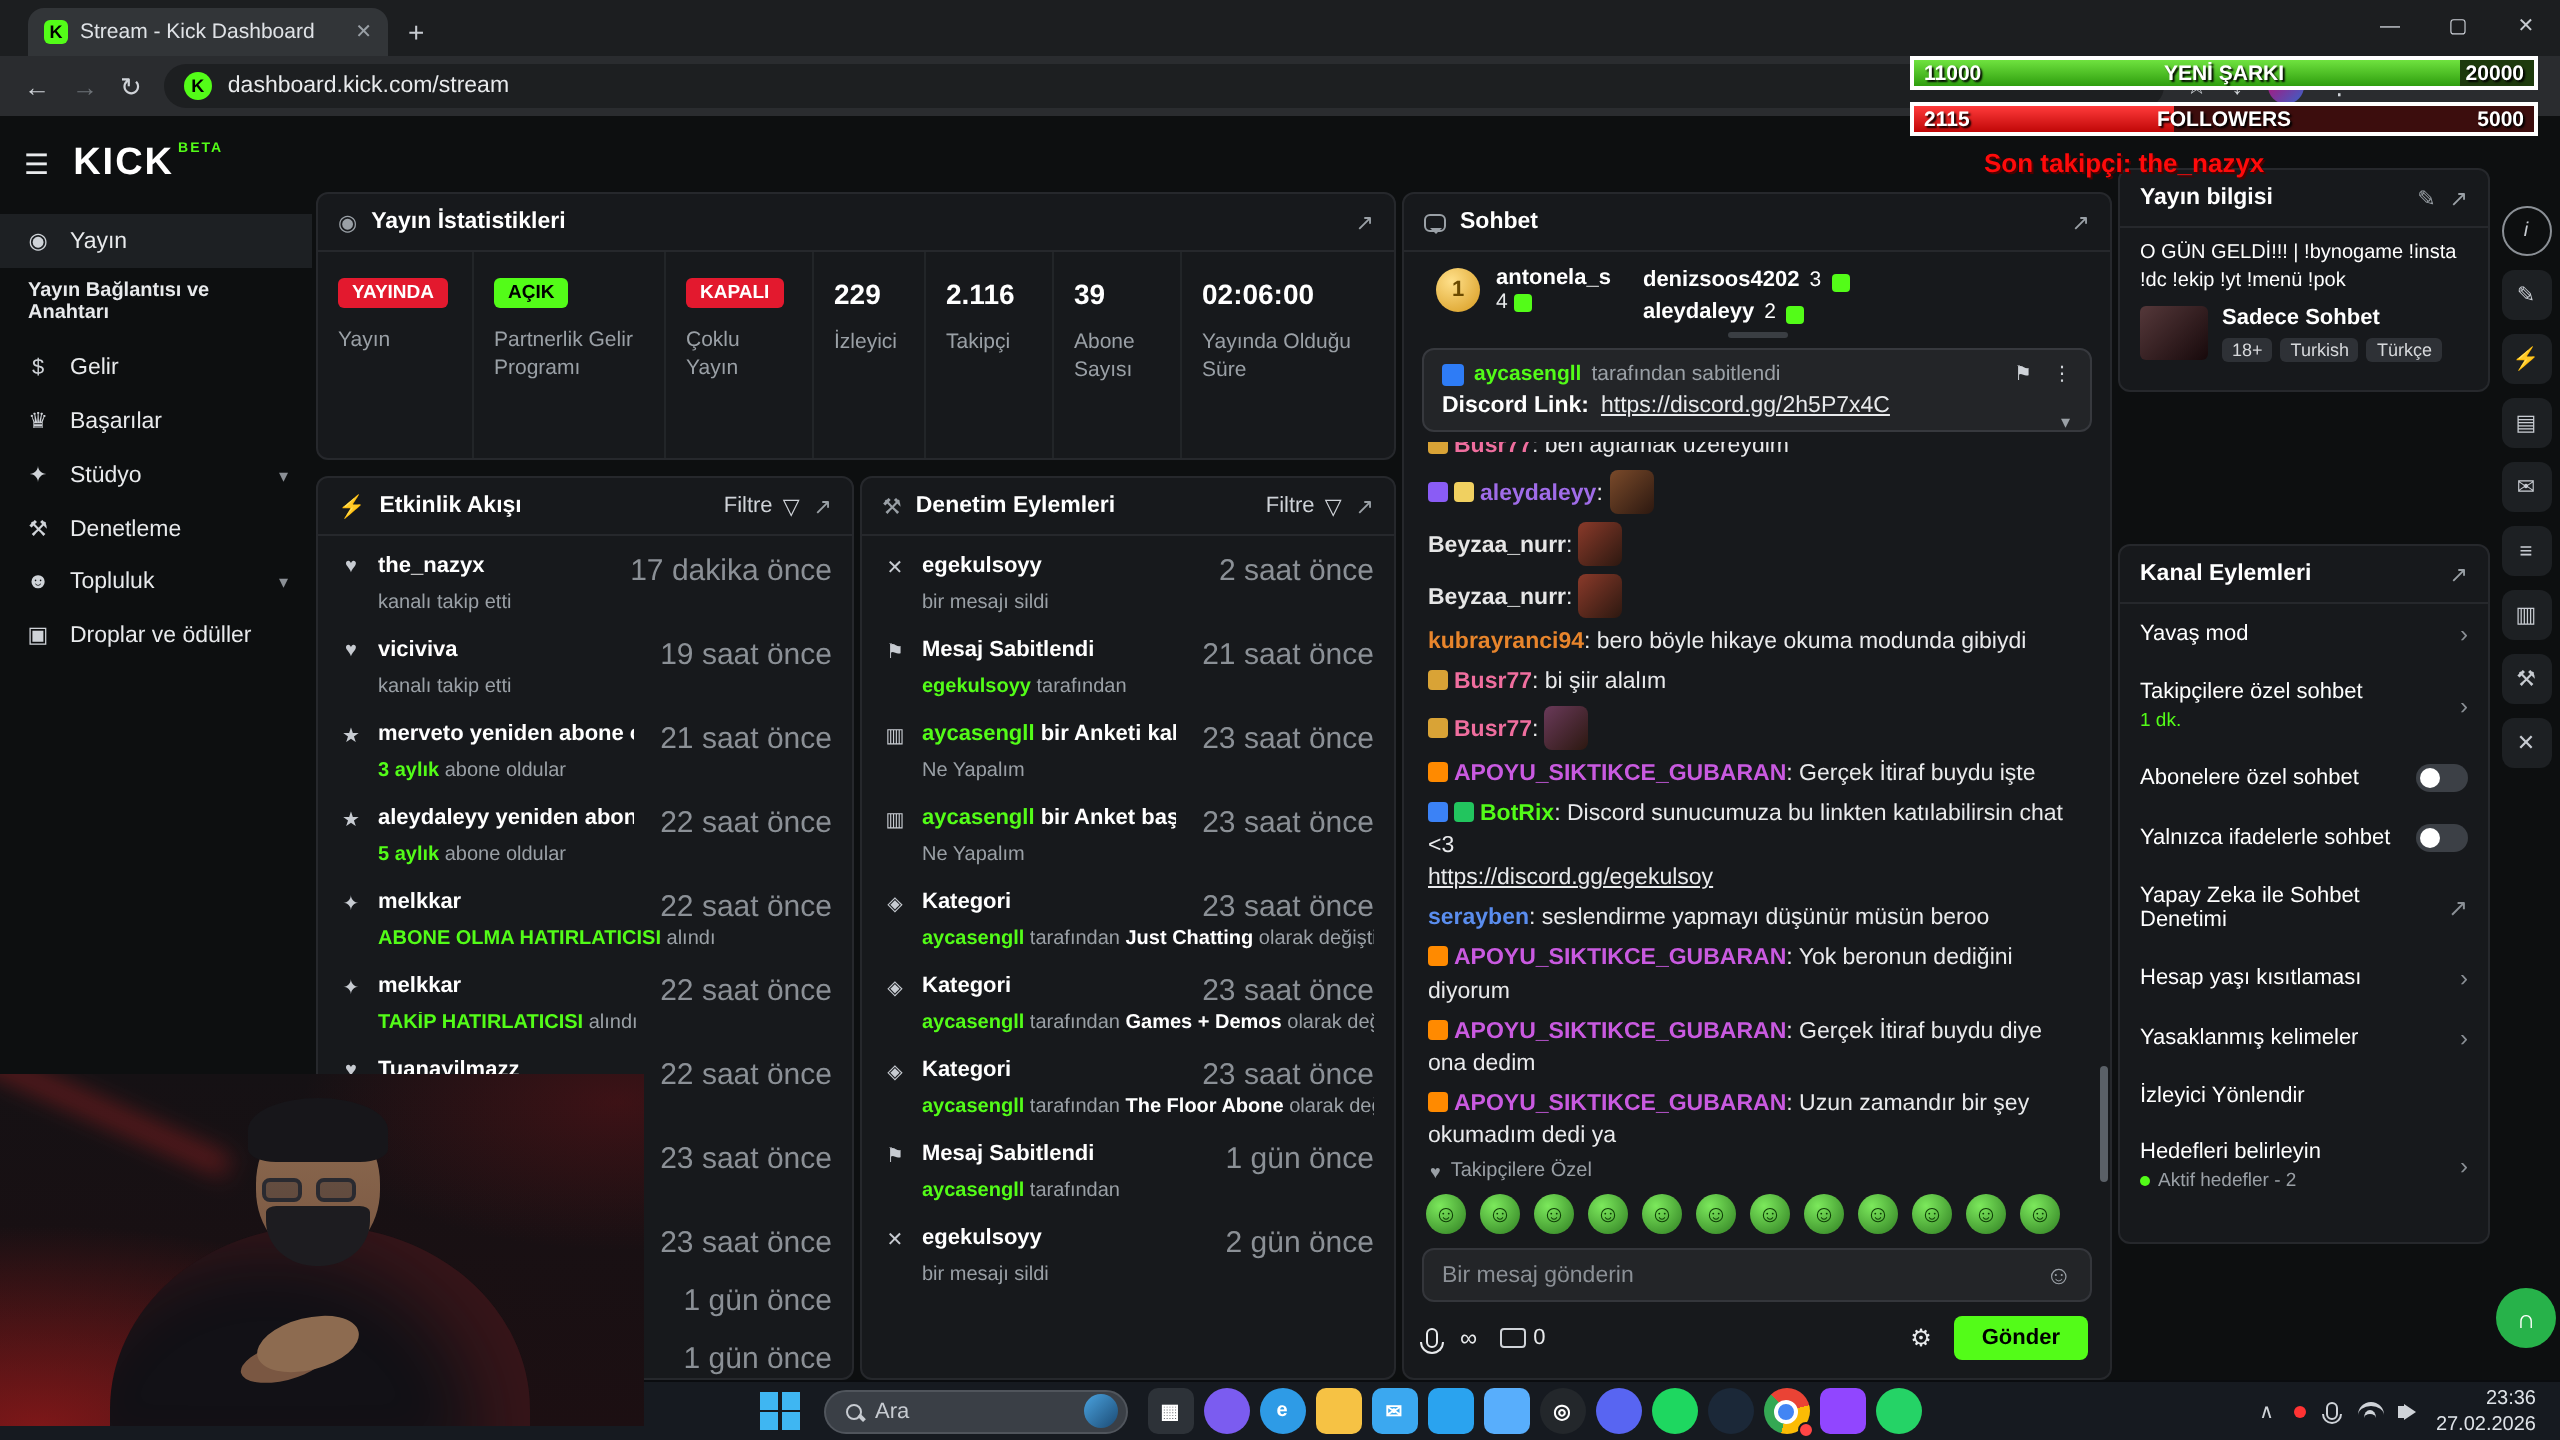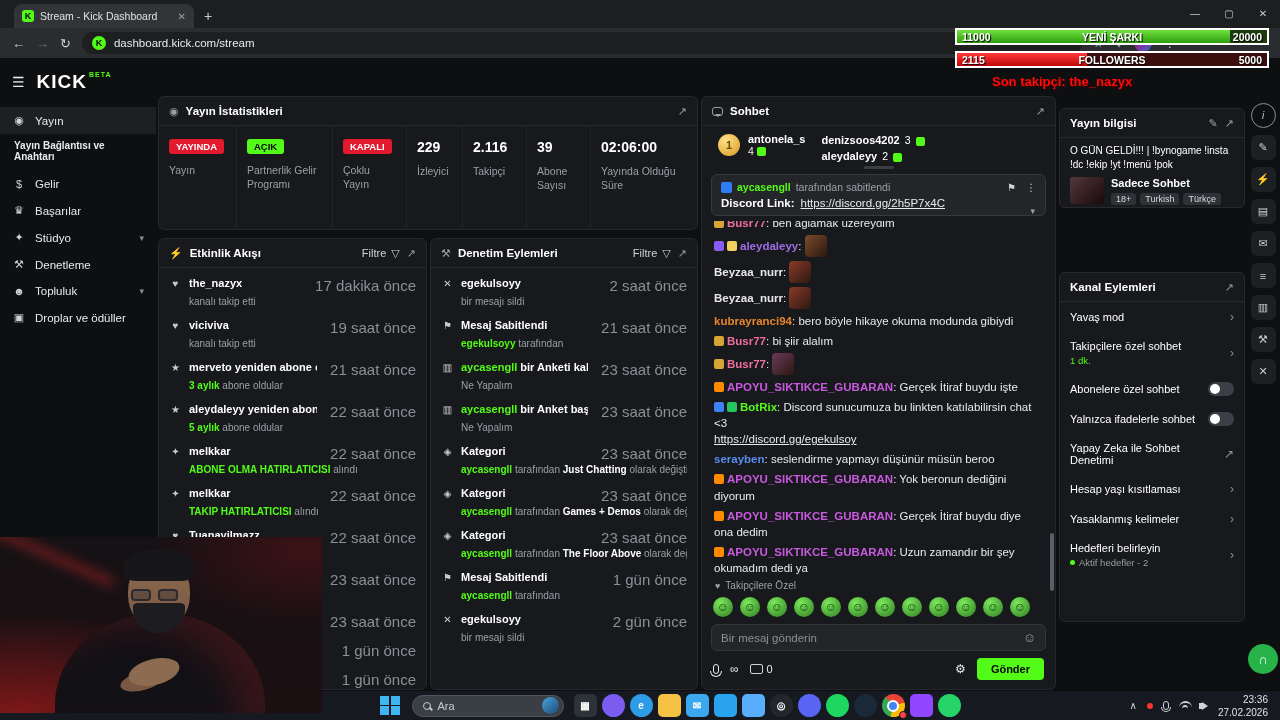--- a/index.html
+++ b/index.html
@@ -111,21 +111,21 @@
 .chat-bottom{display:flex;align-items:center;gap:11px;padding:4px 11px 9px}
 .cb-ico{color:#e8eaec;font-size:12px}
 .cb-count{display:flex;align-items:center;gap:4px;font-size:11px;color:#e8eaec}
 .ticket{width:13px;height:10px;border:1.5px solid #cfd3d8;border-radius:2px;display:inline-block}
 .chat-bottom .sp{flex:1}
 .send{background:#53fc18;color:#000;font-weight:bold;font-size:11px;padding:5px 14px;border-radius:4px;border:none}
 .chat-scrollthumb{position:absolute;right:1px;top:436px;width:4px;height:58px;background:#5a6067;border-radius:2px}
 .icon-mic-s{width:6px;height:10px;border:1.5px solid #e8eaec;border-radius:3px;position:relative;display:inline-block}
 .icon-mic-s::after{content:"";position:absolute;left:-4px;right:-4px;bottom:-4px;height:5px;border:1.5px solid #e8eaec;border-top:none;border-radius:0 0 6px 6px}
 
-#streaminfo{left:1059px;top:108px;width:186px;height:100px}
+#streaminfo{left:1059px;top:84px;width:186px;height:112px}
 .si-title{padding:6px 10px 4px;font-size:10px;font-weight:normal;line-height:1.35}
 .si-row{display:flex;gap:7px;padding:2px 10px 8px;align-items:flex-start}
 .si-thumb{width:34px;height:27px;border-radius:3px;background:linear-gradient(135deg,#55383a,#17090b);flex:none}
 .si-cat{font-size:11px;font-weight:bold}
 .si-tags{display:flex;gap:4px;margin-top:4px}
 .tag{background:#2e3136;border-radius:3px;padding:1px 5px;font-size:9px;color:#d7d9dc}
 #channelactions{left:1059px;top:272px;width:186px;height:350px}
 .ka-row{display:flex;align-items:center;padding:8px 10px;font-size:11px}
 .ka-body{flex:1}
 .ka-sub{font-size:9.5px;margin-top:3px;display:flex;align-items:center;gap:4px}
@@ -450,21 +450,21 @@
           <span class="feed-time">23 saat önce</span>
         </div>
         <div class="feed-l2"><span class="seg-g">aycasengll</span><span class="seg-m"> tarafından </span><span class="seg-b">Games + Demos</span><span class="seg-m"> olarak değiştirildi</span></div>
       </div>
       <div class="feed-row">
         <div class="feed-top">
           <span class="feed-icon">◈</span>
           <span class="feed-l1"><span class="seg-b">Kategori</span></span>
           <span class="feed-time">23 saat önce</span>
         </div>
-        <div class="feed-l2"><span class="seg-g">aycasengll</span><span class="seg-m"> tarafından </span><span class="seg-b">The Floor Above</span><span class="seg-m"> olarak değiştirildi</span></div>
+        <div class="feed-l2"><span class="seg-g">aycasengll</span><span class="seg-m"> tarafından </span><span class="seg-b">The Floor Abone</span><span class="seg-m"> olarak değiştirildi</span></div>
       </div>
       <div class="feed-row">
         <div class="feed-top">
           <span class="feed-icon">⚑</span>
           <span class="feed-l1"><span class="seg-b">Mesaj Sabitlendi</span></span>
           <span class="feed-time">1 gün önce</span>
         </div>
         <div class="feed-l2"><span class="seg-g">aycasengll</span><span class="seg-m"> tarafından</span></div>
       </div>
       <div class="feed-row">
@@ -645,20 +645,25 @@
         <span class="ka-chev">›</span>
       </div>
       <div class="ka-row">
         <div class="ka-body">
           <div>Yasaklanmış kelimeler</div>
         </div>
         <span class="ka-chev">›</span>
       </div>
       <div class="ka-row">
         <div class="ka-body">
+          <div>İzleyici Yönlendir</div>
+        </div>
+      </div>
+      <div class="ka-row">
+        <div class="ka-body">
           <div>Hedefleri belirleyin</div>
           <div class="ka-sub">
             <span class="dot"></span>
             <span style="color: rgb(154, 160, 166);">Aktif hedefler - 2</span>
           </div>
         </div>
         <span class="ka-chev">›</span>
       </div>
     </div>
 </div>

